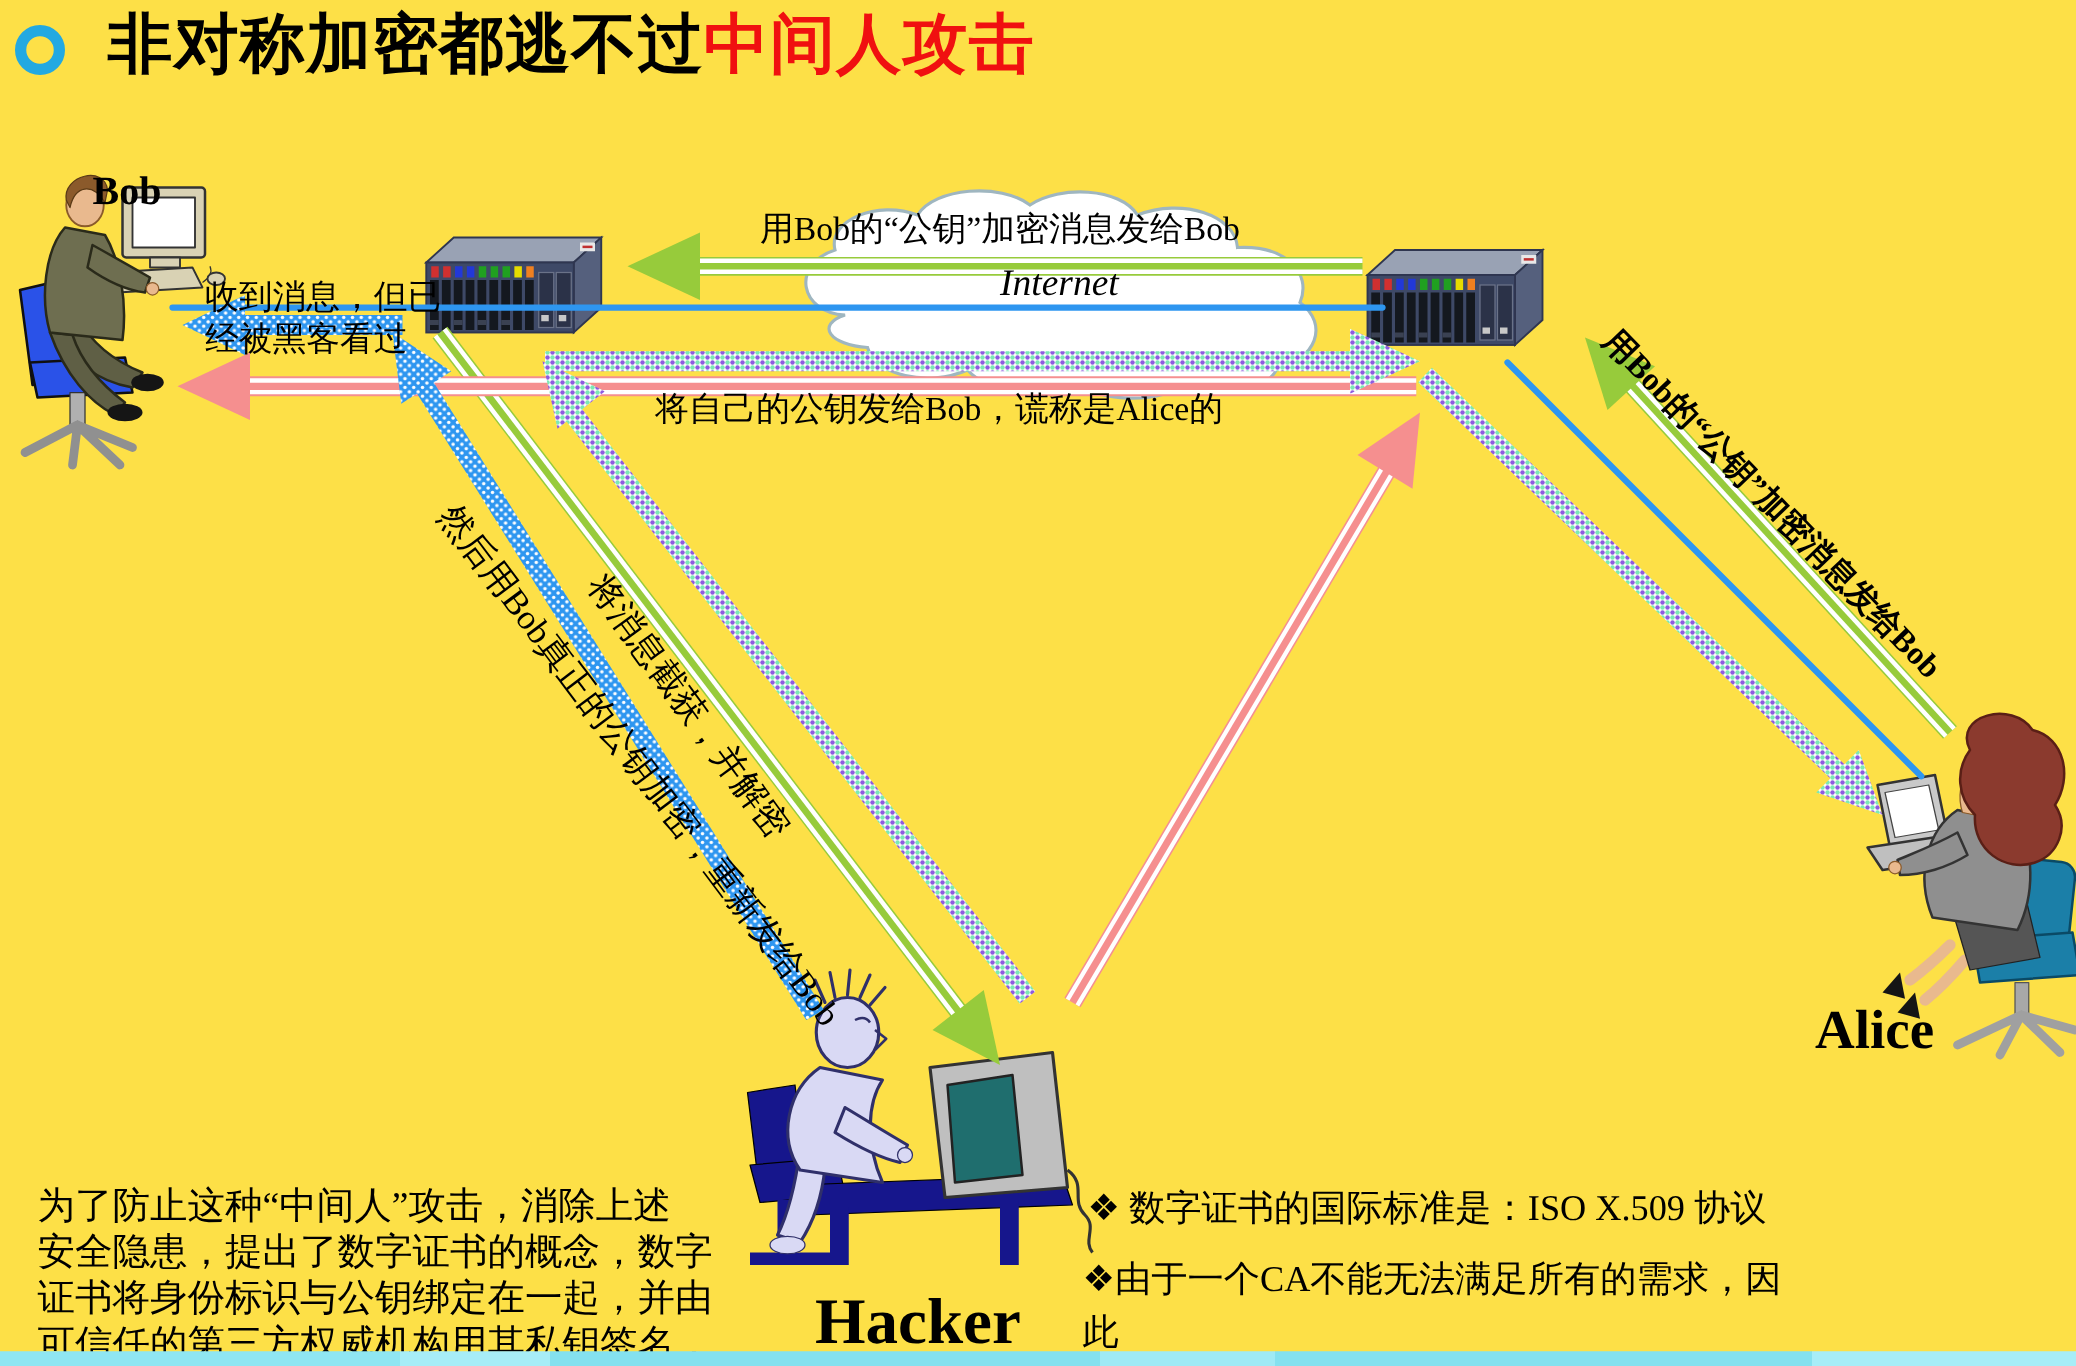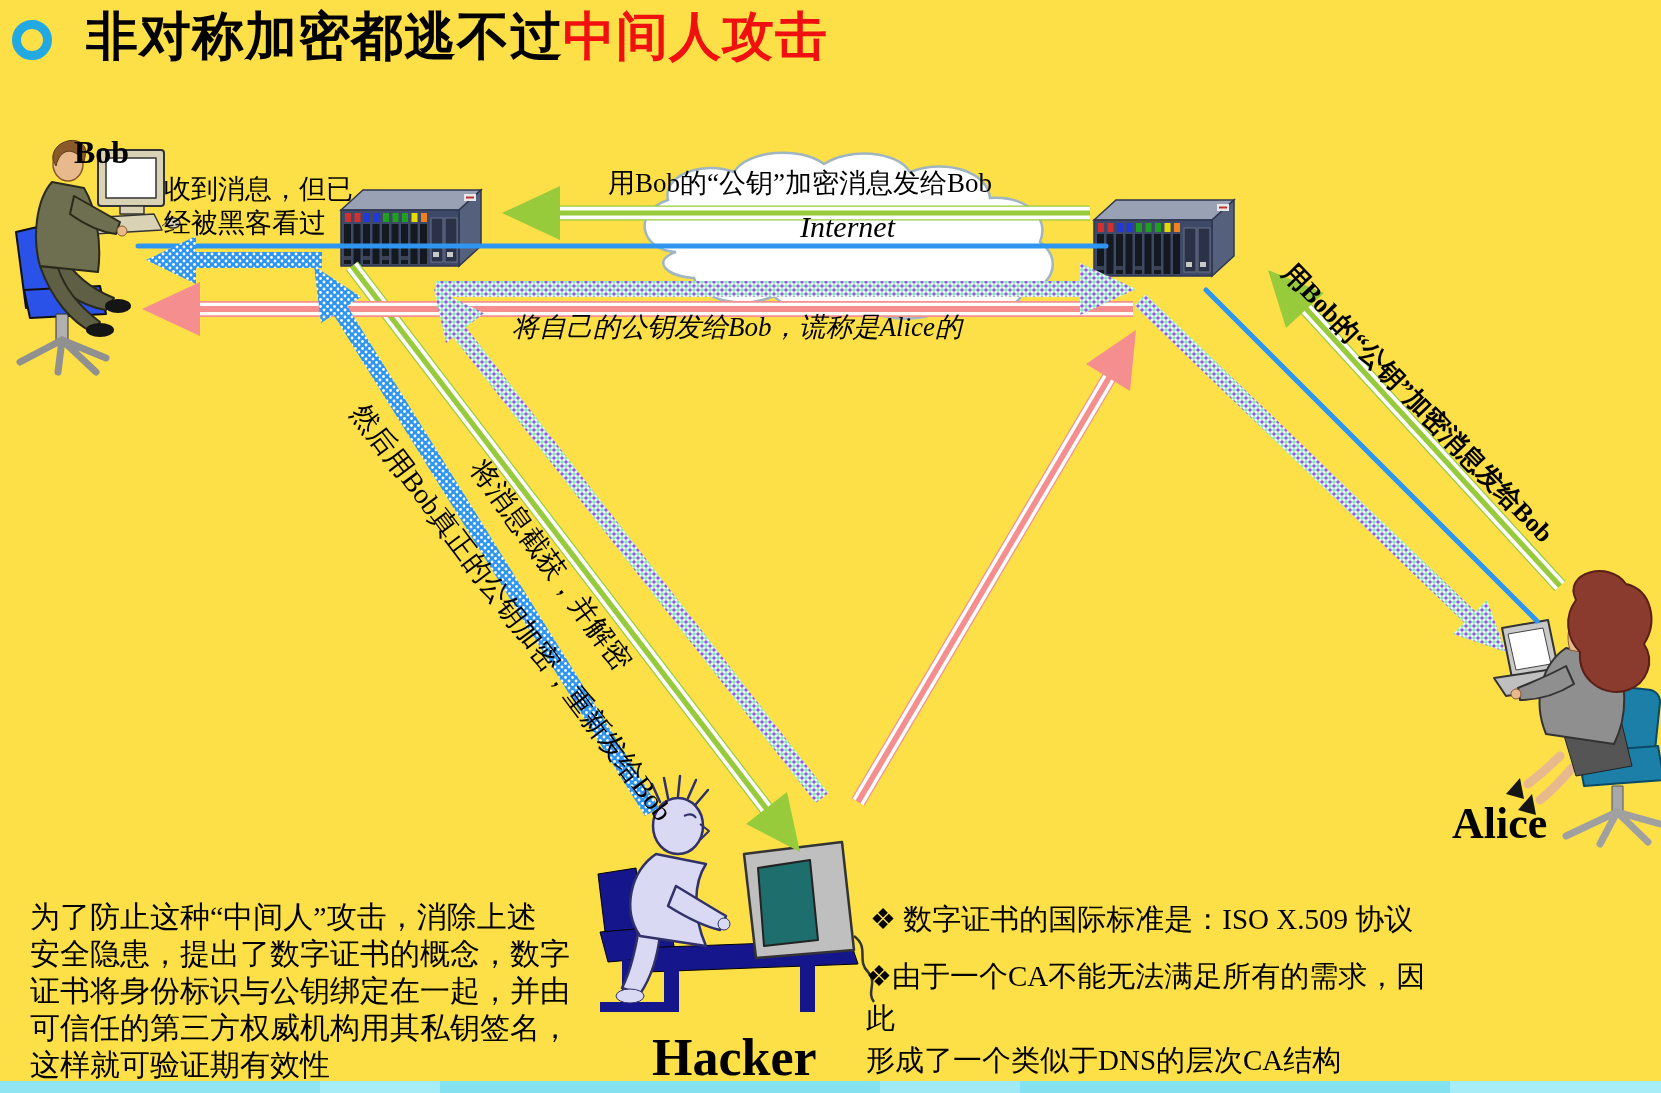--- a/index.html
+++ b/index.html
@@ -3,38 +3,38 @@
 <meta charset="utf-8">
 <style>
   :root{
     --c-green:#97CB3B; --c-blue:#2E96F0; --c-pink:#F58F8F; --c-purple:#8E5BE0;
     --c-mint:#7CE8B4; --c-redtext:#EE1111; --c-bar:#8AE4F1; --c-titlered:#F01010; --c-ring:#23A9E1;
   }
   html,body{margin:0;padding:0;background:#fff;}
   #stage{position:relative;width:1661px;height:1093px;background:#fde047;overflow:hidden;
          font-family:"Liberation Serif", serif;color:#000;}
   .abs{position:absolute;}
-  .ml{white-space:pre-line;}
+  .ml{white-space:pre-line;margin-top:48px;}
   .nowrap{white-space:nowrap;}
   #bg-svg{position:absolute;left:0;top:0;}
   .title-row{left:0;top:4px;width:1661px;height:70px;}
   .title-ring{left:12px;top:16px;width:22px;height:22px;border:9px solid var(--c-ring);border-radius:50%;}
   .title-text{left:86px;top:0px;font-family:"Liberation Sans", sans-serif;font-weight:800;
               font-size:52px;line-height:64px;letter-spacing:1px;white-space:nowrap;}
   .title-red{color:var(--c-titlered);}
   .actor-label{font-weight:bold;white-space:nowrap;}
   .bob-label{left:74px;top:102px;font-size:32px;margin-top:32px;}
   .alice-label{left:1452px;top:798px;font-size:44px;}
   .hacker-label{left:652px;top:1028px;font-size:52px;}
   .internet-label{left:800px;top:210px;font-size:30px;font-style:italic;}
   .msg{font-size:27px;line-height:32px;}
   .bob-note{left:164px;top:172px;line-height:34px;}
   .green-top-msg{left:608px;top:167px;}
   .red-msg{left:508px;top:250px;color:var(--c-redtext);}
-  .black-msg{left:512px;top:311px;font-style:italic;}
+  .black-msg{left:524px;top:311px;}
   .rot{transform-origin:0 0;font-size:28px;}
   .rot-blue{left:372px;top:396px;transform:rotate(53deg);}
   .rot-green{left:492px;top:452px;transform:rotate(54deg);}
   .rot-right{left:1300px;top:256px;transform:rotate(46deg);font-size:26px;font-weight:600;}
   .paragraph{left:30px;top:898px;width:545px;font-size:30px;line-height:37px;}
   .bullet{width:580px;font-size:29px;line-height:42px;}
   .bullet1{left:870px;top:898px;}
   .bullet2{left:866px;top:955px;}
   .bottom-bar{left:0;top:1081px;width:1661px;height:12px;
     background:linear-gradient(90deg,#8FE6F2 0 320px,#A7EDF7 320px 440px,#84E1EF 440px 880px,

